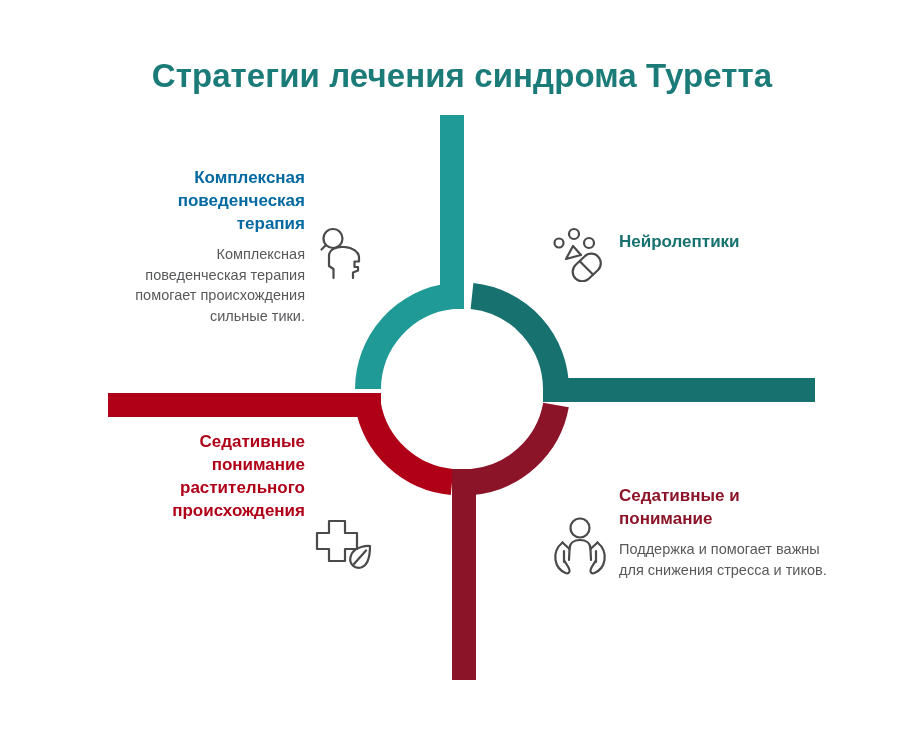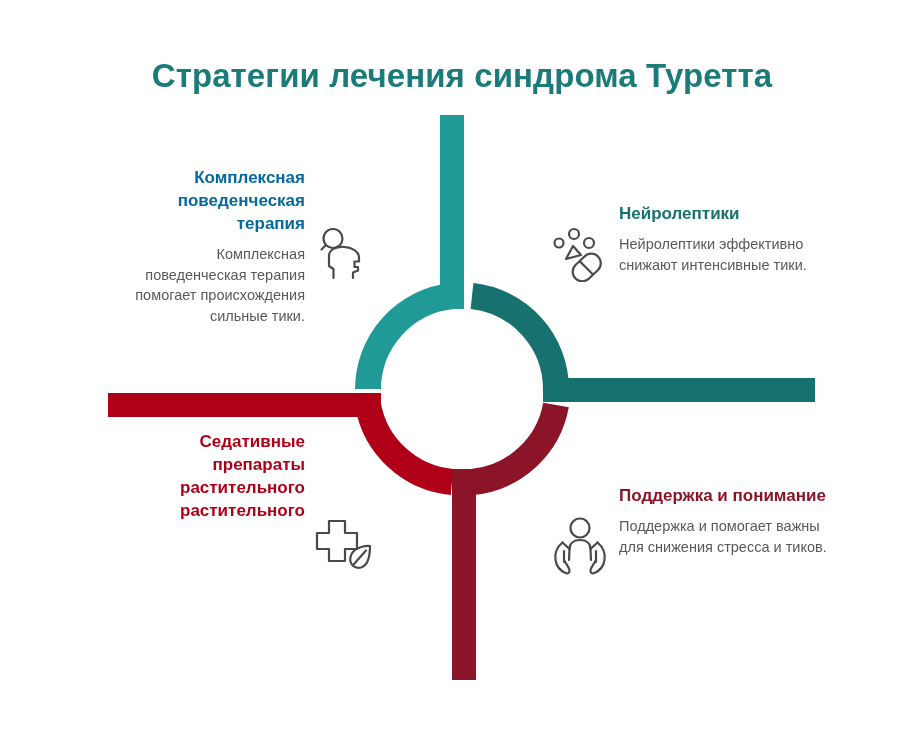--- a/index.html
+++ b/index.html
@@ -76,21 +76,21 @@
     width: 172px;
   }
   #quad-behavioral .quad-head { color: #0369a1; }
 
   
   #quad-neuroleptics {
     left: 619px;
     top: 202px;
     width: 200px;
   }
-  #quad-neuroleptics .quad-head { color: #16716f; }
+  #quad-neuroleptics .quad-head { color: #16716f; margin-top: 28px; }
 
   
   #quad-sedatives {
     left: 125px;
     top: 430px;
     width: 180px;
   }
   #quad-sedatives .quad-head { color: #b00018; }
 
   
@@ -163,58 +163,57 @@
       <path d="M 15 30 C 15 23.5 22 20.5 30 21 C 39 21.5 45 26 45 31.5
                L 45 35.5 L 40.5 35.5 L 40.5 41 L 44 41
                L 44 44.5 L 39 46.5 L 39 52"></path>
 
       <path d="M 15 30 L 15 40 L 19.5 43 L 19.5 52"></path>
     </svg>
   </div>
 
   <div class="quad right" id="quad-neuroleptics">
     <div class="quad-head">Нейролептики</div>
-    <div class="quad-body">Нейролептики эффективно снижают интенсивные тики.</div>
   </div>
 
   <div class="icon-wrap" id="icon-neuroleptics">
     <svg viewBox="0 0 58 56" fill="none" stroke="#4a4a4a" stroke-width="2.2" stroke-linecap="round" stroke-linejoin="round">
 
       <circle cx="8" cy="17" r="4.5"></circle>
       <circle cx="23" cy="8" r="5"></circle>
       <circle cx="38" cy="17" r="5"></circle>
 
       <path d="M 22 20 L 30 29 L 15 33 Z"></path>
 
       <path d="M 33.5 30.5 A 9.5 9.5 0 0 1 47 44 L 38 52.5
                A 9.5 9.5 0 0 1 24.5 39 Z"></path>
 
       <path d="M 29 35.5 L 42 48.5"></path>
     </svg>
   </div>
 
   <div class="quad left" id="quad-sedatives">
-    <div class="quad-head">Седативные препараты растительного растительного</div>
+    <div class="quad-head">Седативные понимание растительного происхождения</div>
   </div>
 
   <div class="icon-wrap" id="icon-sedatives">
     <svg viewBox="0 0 64 58" fill="none" stroke="#4a4a4a" stroke-width="2.2" stroke-linecap="round" stroke-linejoin="round">
 
       <path d="M 17 5 L 33 5 L 33 17 L 45 17 L 45 33 L 33 33 L 33 45
                L 17 45 L 17 33 L 5 33 L 5 17 L 17 17 Z"></path>
 
       <path d="M 58 30 C 58 30 41 29 38.5 41 C 37 48.5 43 53 49 51.5
                C 56 49.5 58 40 58 30 Z"></path>
 
       <path d="M 54 34.5 L 42 48"></path>
     </svg>
   </div>
 
   <div class="quad right" id="quad-support">
-    <div class="quad-head">Поддержка и понимание</div>
+    <div class="quad-head">Седативные и понимание</div>
     <div class="quad-body">Поддержка и помогает важны для снижения стресса и тиков.</div>
   </div>
 
   <div class="icon-wrap" id="icon-support">
     <svg viewBox="0 0 58 62" fill="none" stroke="#4a4a4a" stroke-width="2.2" stroke-linecap="round" stroke-linejoin="round">
 
       <circle cx="29" cy="12" r="9.5"></circle>
 
       <path d="M 18.5 33 C 18.5 27 23 24 29 24 C 35 24 39.5 27 39.5 33"></path>
       <path d="M 18.5 33 L 11.5 26.5"></path>

